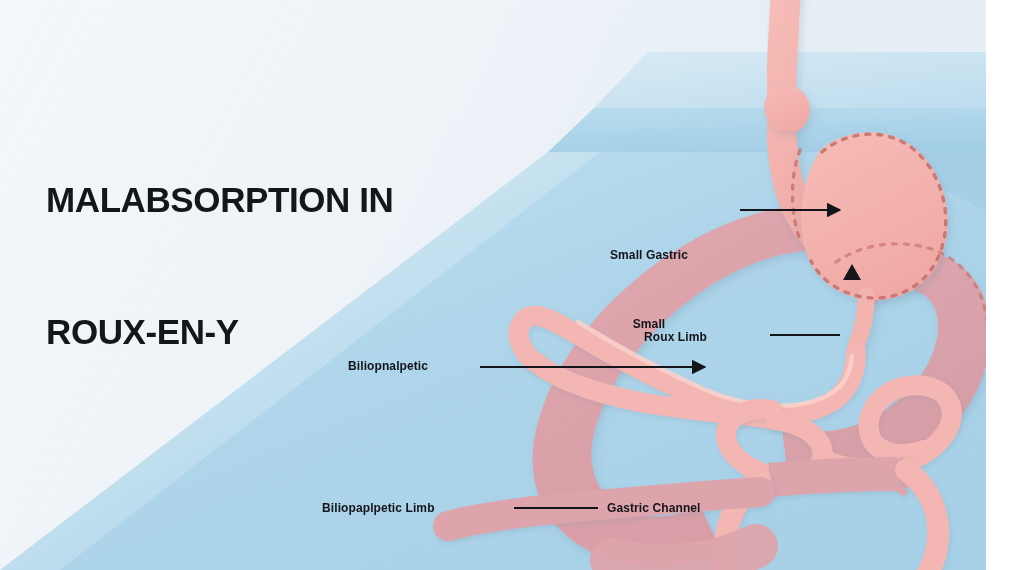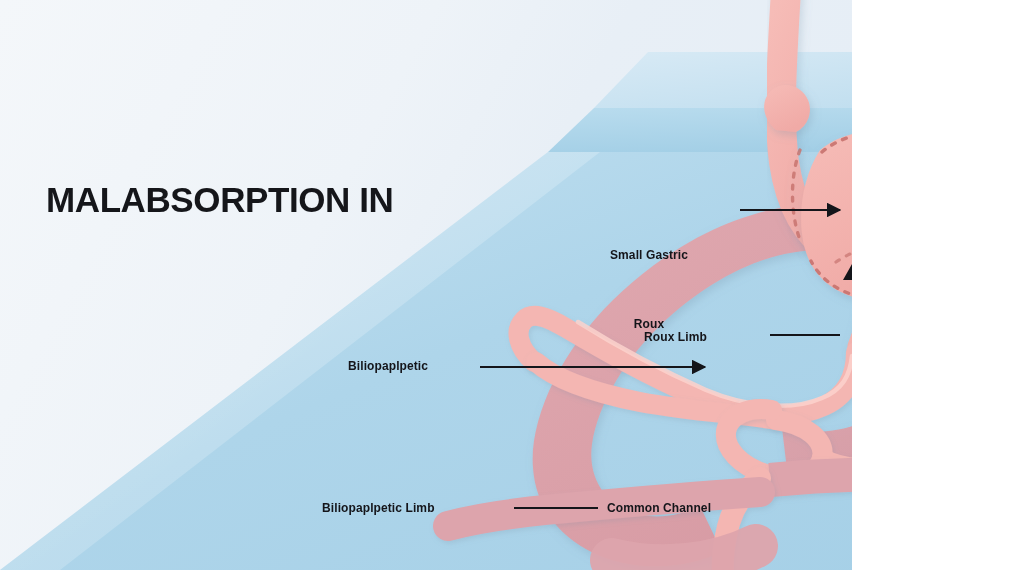--- a/index.html
+++ b/index.html
@@ -1,19 +1,19 @@
 <!DOCTYPE html>
 <html><head>
 <meta charset="utf-8">
 <style>
   html,body{margin:0;padding:0;background:#fff;}
   body{width:1024px;height:570px;overflow:hidden;
        font-family:"Liberation Sans","DejaVu Sans",sans-serif;}
 
-  #stage{position:relative;width:852px;height:570px;overflow:hidden;
+  #stage{position:relative;width:986px;height:570px;overflow:hidden;
          background:linear-gradient(118deg,#f4f7fa 0%,#eef3f8 38%,#e8eff6 55%,#e4edf6 100%);}
 
   #stage svg.layer{position:absolute;left:0;top:0;width:1024px;height:570px;display:block;}
 
   
   #title{position:absolute;left:46px;top:90px;z-index:40;
          font-weight:800;font-size:35px;line-height:44px;
          letter-spacing:-0.4px;color:#15161a;
          text-transform:uppercase;white-space:pre;}
 
@@ -214,28 +214,29 @@
 
     <path d="M 852 264 L 861 280 L 843 280 Z" fill="#14151a"></path>
 
     <line x1="480" y1="367" x2="705" y2="367" stroke="#14151a" stroke-width="2.1" marker-end="url(#arrowhead)"></line>
 
     <line x1="514" y1="508" x2="598" y2="508" stroke="#14151a" stroke-width="2.1"></line>
   </svg>
 
   <div id="title">
     <div>MALABSORPTION IN</div>
+    <div>ROUX-EN-Y</div>
   </div>
 
   <div class="lbl ctr" id="lbl-pouch">
     <div>Small Gastric</div>
-    <div>Roux</div>
+    <div>Small</div>
   </div>
 
   <div class="lbl" id="lbl-roux">Roux Limb</div>
 
-  <div class="lbl" id="lbl-bilio">Biliopaplpetic</div>
+  <div class="lbl" id="lbl-bilio">Biliopnalpetic</div>
 
   <div class="lbl" id="lbl-biliolimb">Biliopaplpetic Limb</div>
 
-  <div class="lbl" id="lbl-common">Common Channel</div>
+  <div class="lbl" id="lbl-common">Gastric Channel</div>
 
 </div>
 
 </body></html>

